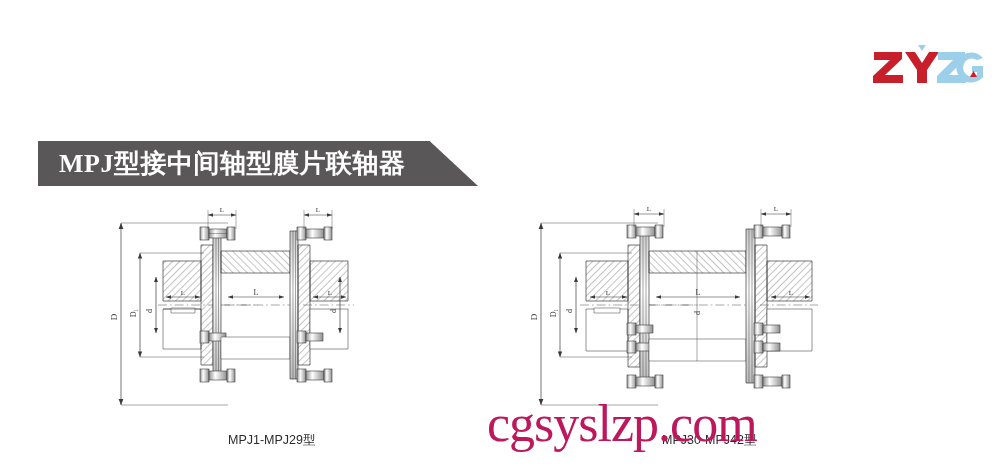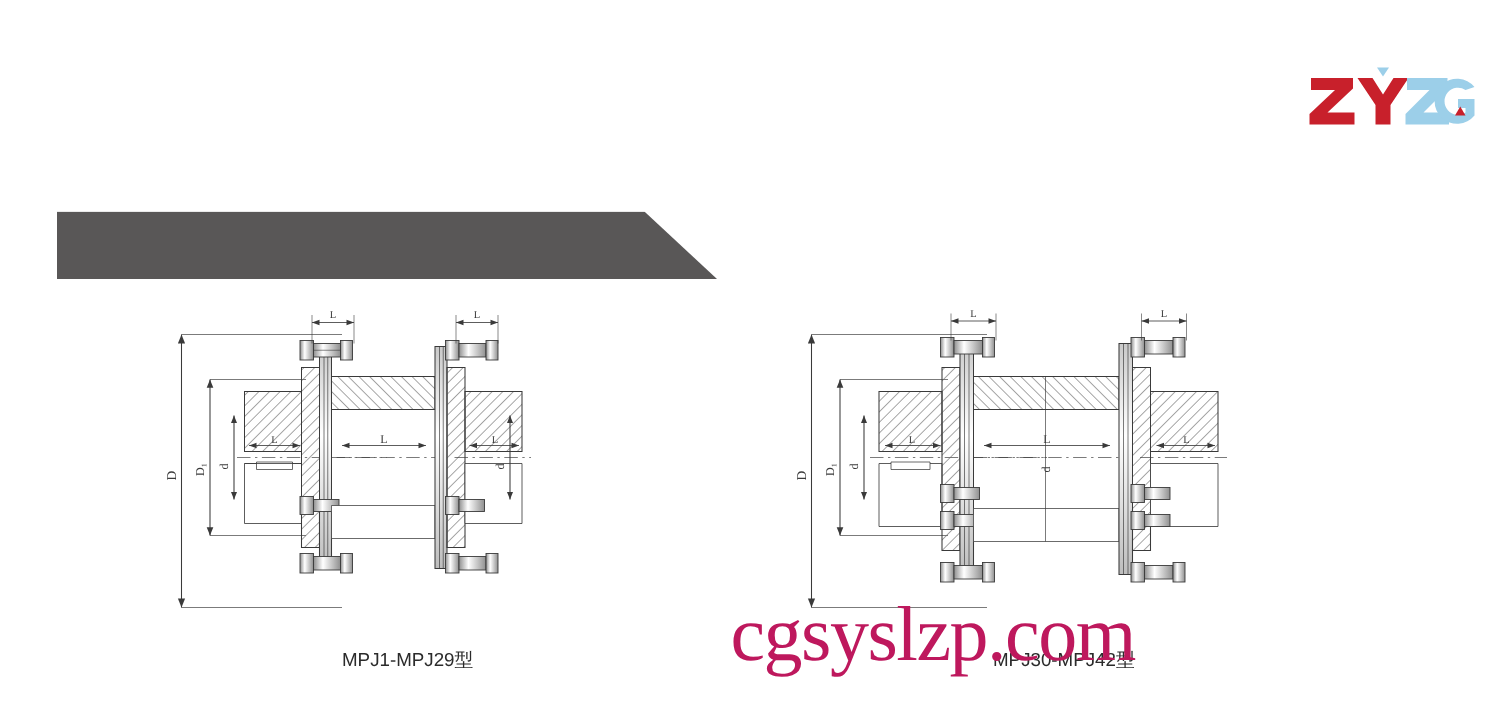--- a/index.html
+++ b/index.html
@@ -100,20 +100,21 @@
     <path d="M66 10 H93 V17 L77 33 H94 V41 H65 V34 L81 18 H66 Z" fill="#9ccfe9"></path>
 
     <path d="M111 16 A15 15 0 1 0 111 35 V24 H100 V30 H105 V33 A9 9 0 1 1 105 18 Z" fill="#9ccfe9"></path>
 
     <path d="M98 35 L105 35 L101.5 29 Z" fill="#c8202b"></path>
   </svg>
 </div>
 
 <div id="title-banner">
   <div class="banner-shape"></div>
+  <div class="banner-text">MPJ型接中间轴型膜片联轴器</div>
 </div>
 
 <div class="drawing" id="drawing-left">
   <svg viewBox="0 0 250 215" xmlns="http://www.w3.org/2000/svg">
     <defs>
       <pattern id="hatchA" width="5" height="5" patternTransform="rotate(45)" patternUnits="userSpaceOnUse">
         <line x1="0" y1="0" x2="0" y2="5" stroke="#6b6b6b" stroke-width="0.8"></line>
       </pattern>
       <pattern id="hatchB" width="5" height="5" patternTransform="rotate(-45)" patternUnits="userSpaceOnUse">
         <line x1="0" y1="0" x2="0" y2="5" stroke="#6b6b6b" stroke-width="0.8"></line>

